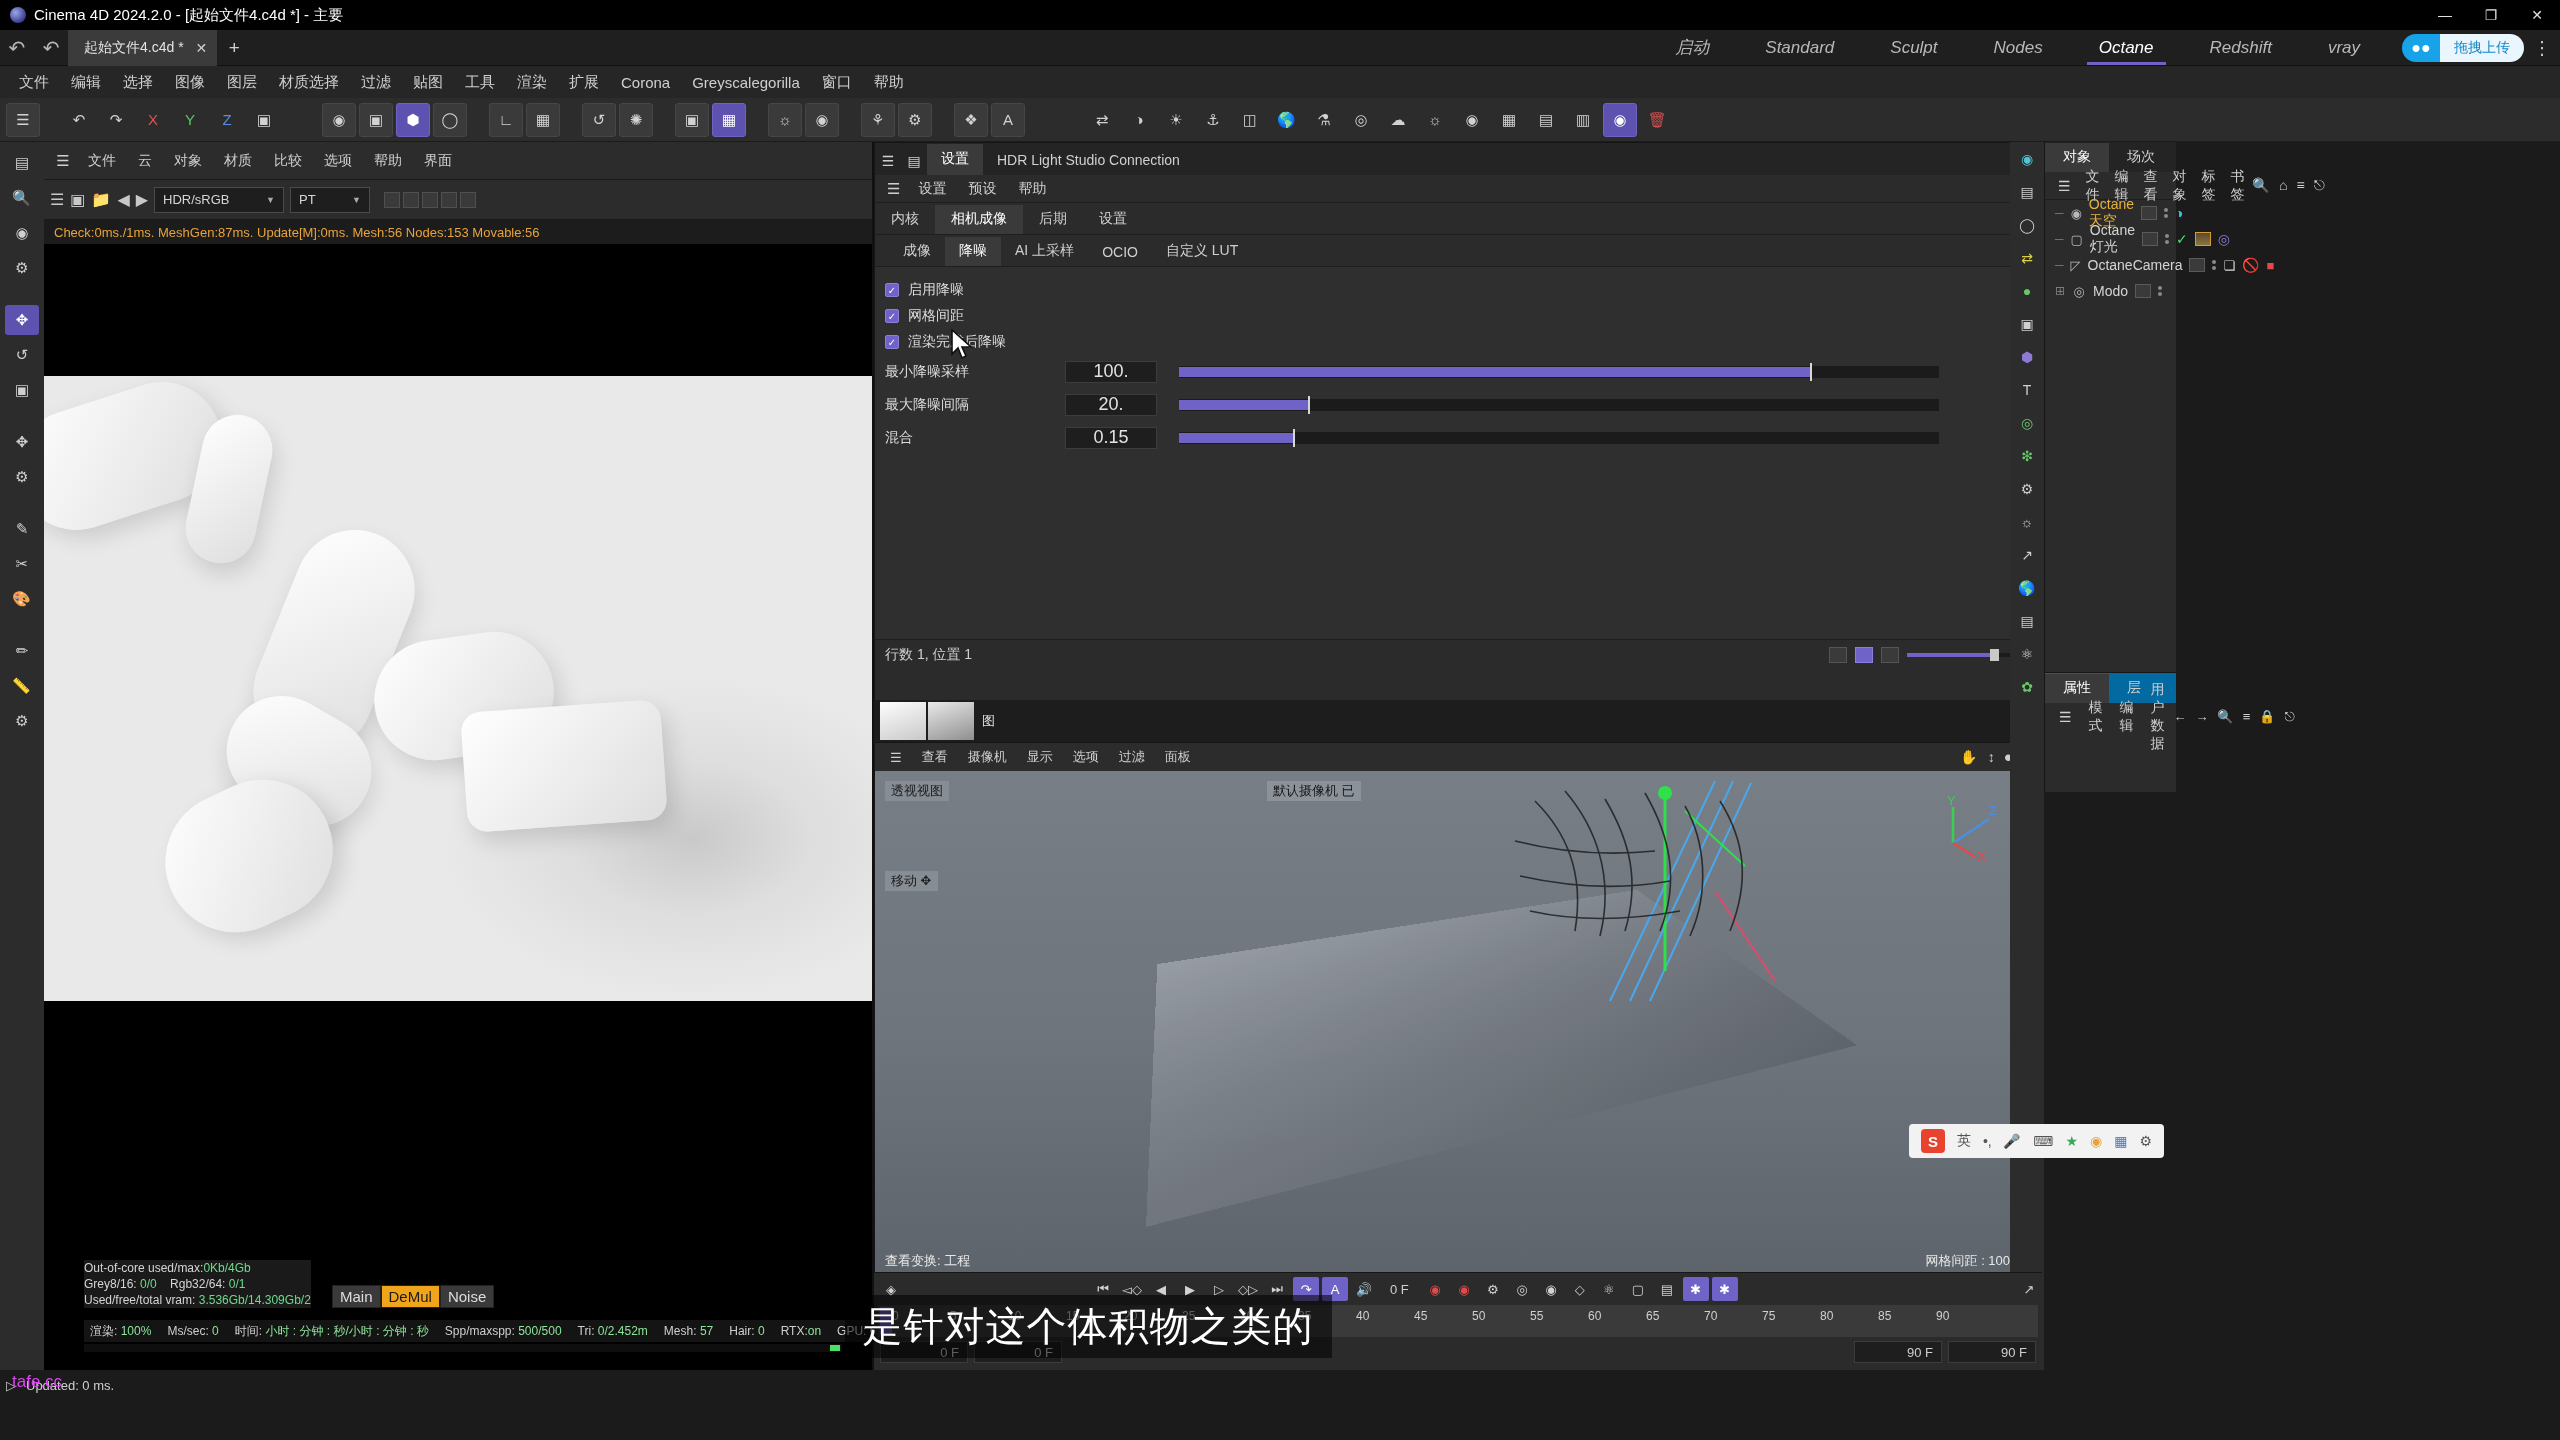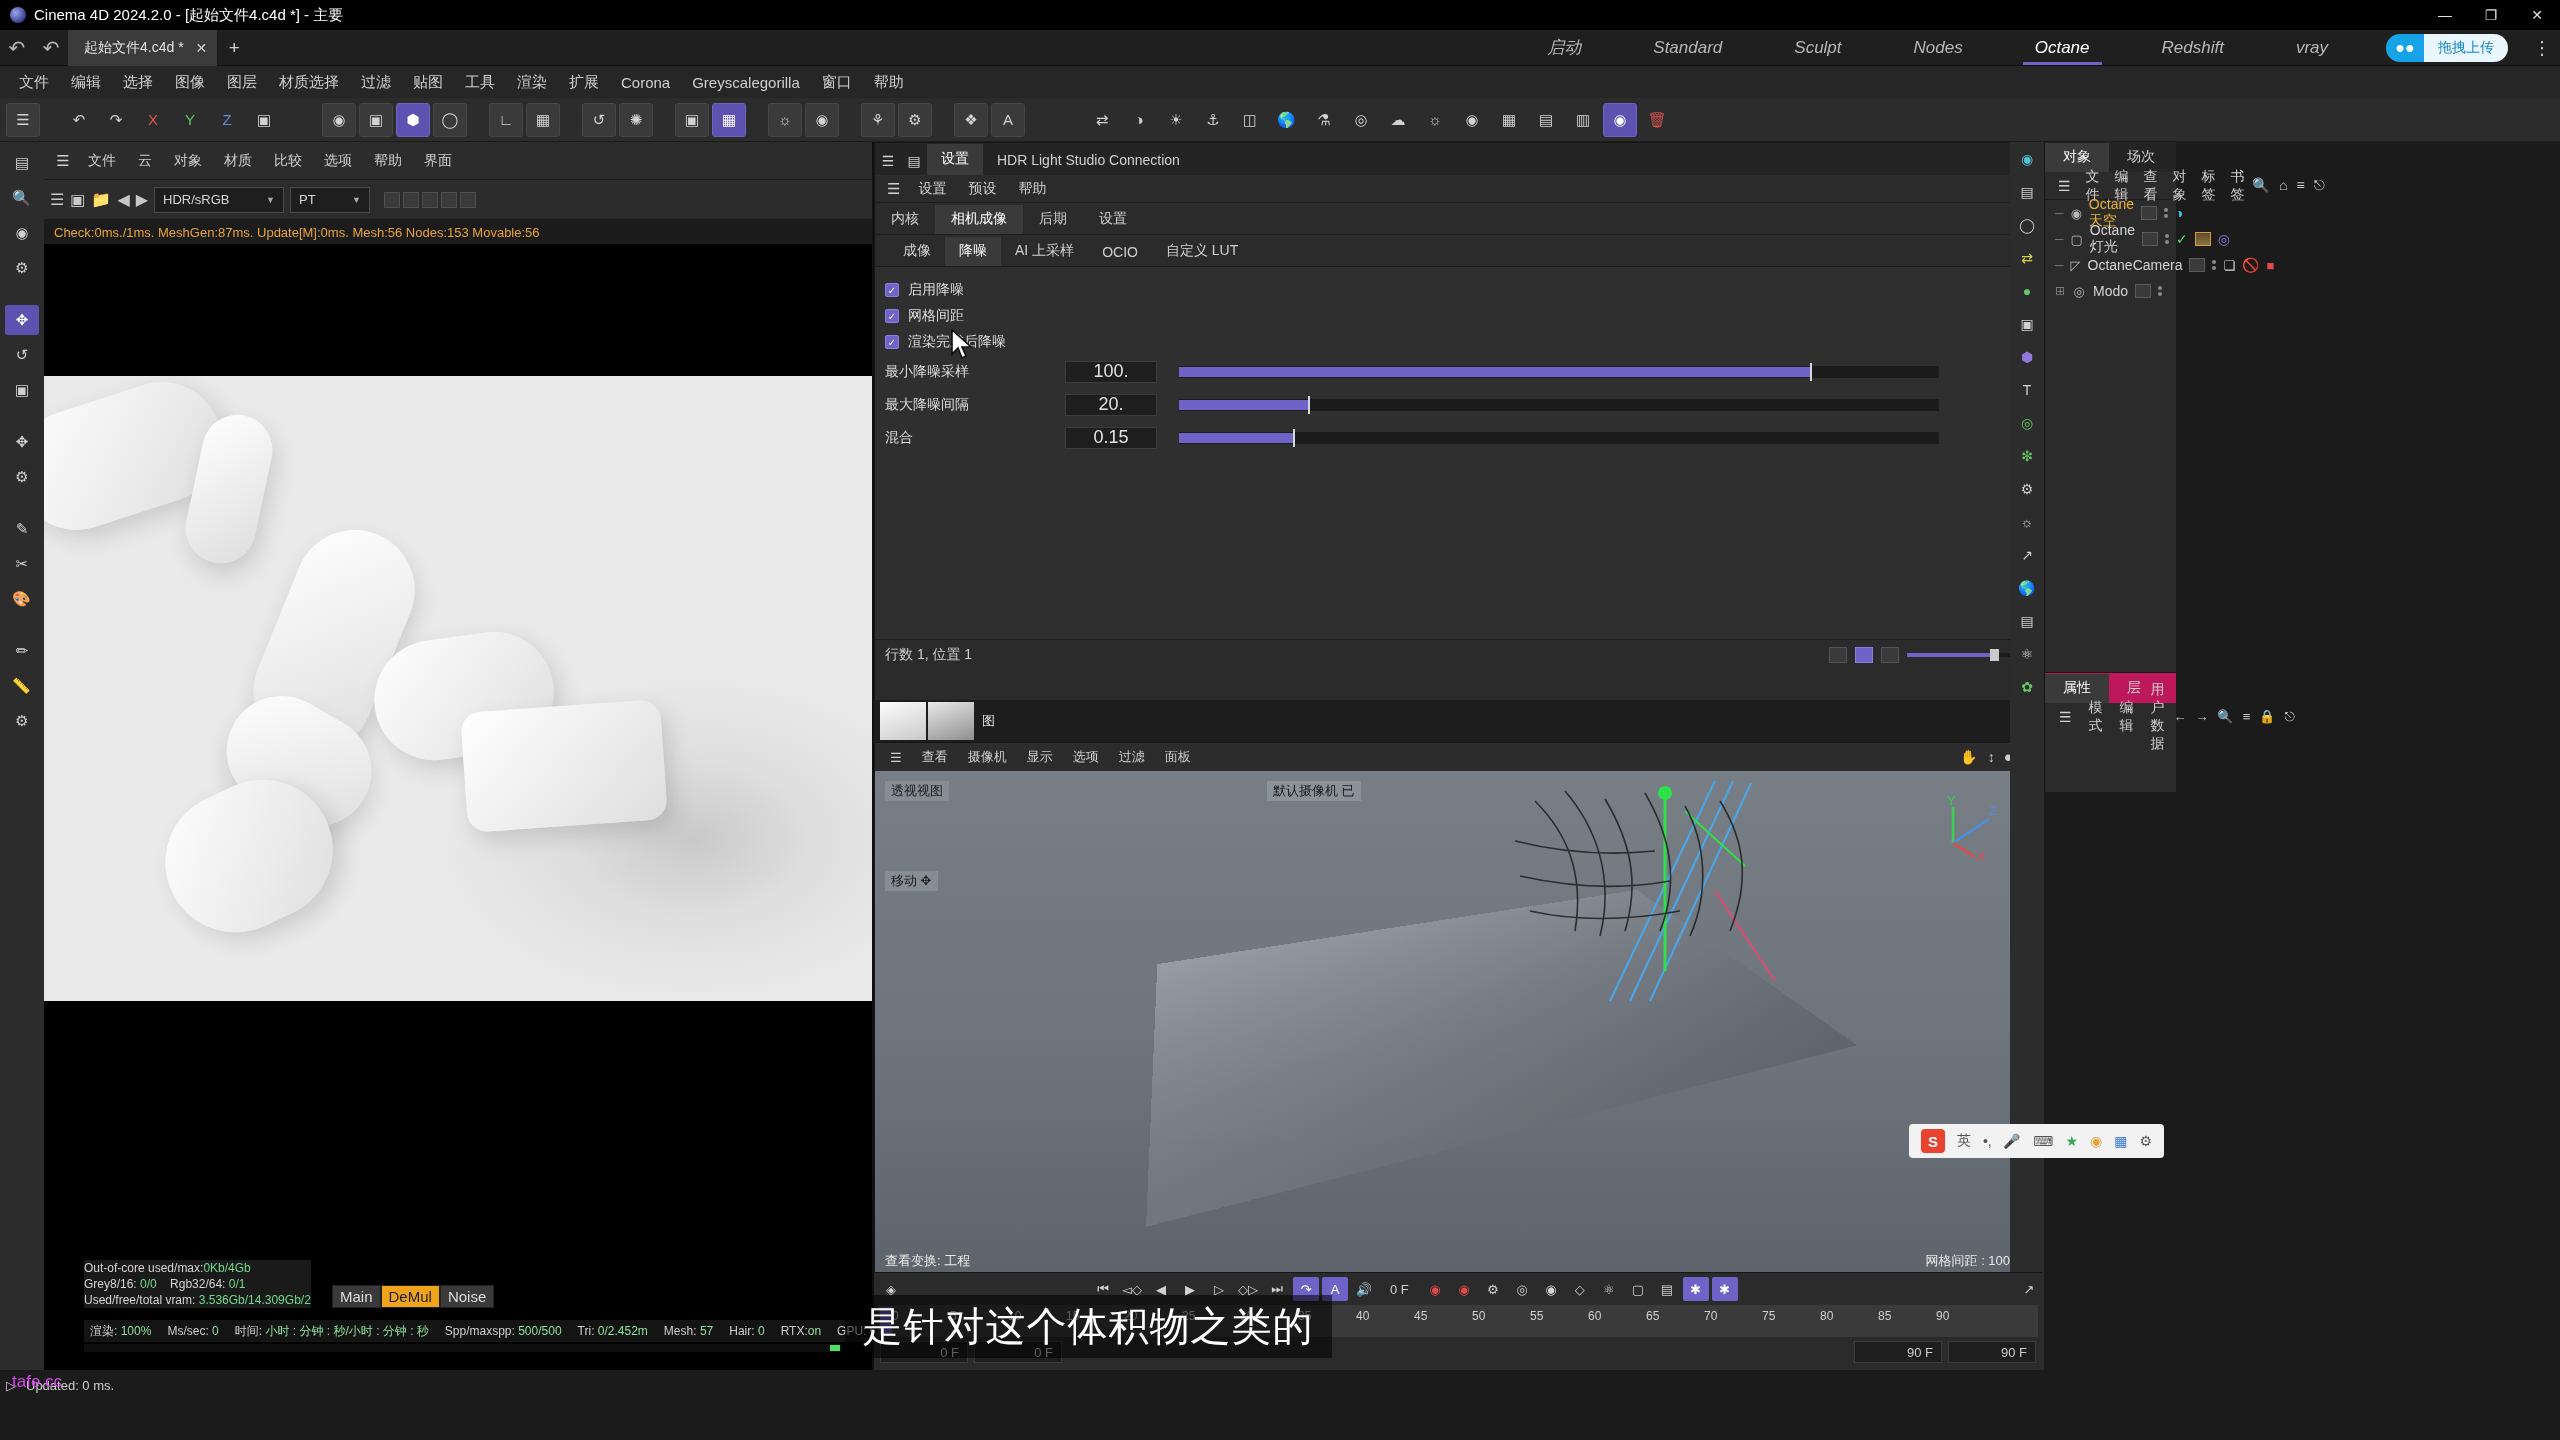--- a/index.html
+++ b/index.html
@@ -20,21 +20,21 @@
   
   .tabstrip { position:absolute; left:0; top:30px; width:2560px; height:36px;
     background:#1f1f1f; display:flex; align-items:center; border-bottom:1px solid #111;}
   .ic { color:#b5b5b5; display:inline-flex; align-items:center; justify-content:center;}
   .undo,.redo{width:34px;height:30px;font-size:20px;}
   .redo{transform:scaleX(-1);}
   .doctab { height:36px; background:#3b3b3b; display:flex; align-items:center;
     padding:0 10px 0 16px; font-size:14px; color:#e3e3e3; gap:12px;}
   .doctab .x { font-size:14px; color:#cfcfcf; }
   .plus { width:34px;height:30px; font-size:19px; color:#cfcfcf;}
-  .layouts { margin-left:auto; display:flex; align-items:center; height:36px; gap:16px; }
+  .layouts { margin-left:auto; display:flex; align-items:center; height:36px; gap:0; }
   .layouts .lt { padding:0 28px; font-size:17px; font-style:italic; color:#b8b8b8;
      height:36px; display:flex; align-items:center; position:relative; }
   .layouts .lt.active { color:#ffffff; }
   .layouts .lt.active:after { content:""; position:absolute; left:16px; right:16px;
      bottom:1px; height:3px; background:#6f63c8; }
   .uploadbtn { display:flex; align-items:center; height:28px; border-radius:14px;
      overflow:hidden; margin-left:14px; }
   .uploadbtn .ubl { width:38px; height:28px; background:#17a3e8; display:flex;
      align-items:center; justify-content:center; color:#fff; font-size:16px;}
   .uploadbtn .ubr { background:#eaf6fd; color:#1686c6; font-size:14px; padding:0 14px;
@@ -200,21 +200,21 @@
   .omrow .oi { width:16px; text-align:center; font-size:13px; color:#b9b9b9;}
   .omrow .dots { margin-left:auto; display:flex; align-items:center; gap:7px;
      padding-right:14px; }
   .dot2 { display:flex; flex-direction:column; gap:2px;}
   .dot2 span{ width:4px;height:4px;border-radius:50%;background:#8a8a8a;}
   .tagsq { width:16px;height:14px; background:#3a3a3a; border:1px solid #5a5a5a; }
   .tagsq.sel{ border-color:#d79a3c; background:linear-gradient(#5b4a2c,#8a7540);}
 
   .attr { position:absolute; left:2044px; top:672px; right:0; height:120px;
      background:#2b2b2b; border-left:1px solid #161616; border-top:1px solid #161616;}
-  .attr .atabs{ height:30px; background:#be185d; display:flex; align-items:flex-end;}
+  .attr .atabs{ height:30px; background:#0369a1; display:flex; align-items:flex-end;}
   .attr .atabs .t{ font-size:14px; padding:5px 18px 6px; color:#cfcfcf;}
   .attr .atabs .t.active{ background:#3a3a3a; color:#fff;}
   .attr .amenu{ height:28px; display:flex; align-items:center; gap:1px; padding-left:6px;}
   .attr .amenu .mi{ font-size:14px; color:#cfcfcf; padding:0 8px;}
   .attr .amenu .right{ margin-left:auto; display:flex; gap:9px; padding-right:8px;
      color:#cfcfcf; font-size:13px;}
 
   
   .ime { position:absolute; right:12px; top:1124px; height:34px; background:#f2f2f2;
      border-radius:4px; display:flex; align-items:center; gap:12px; padding:0 12px;

